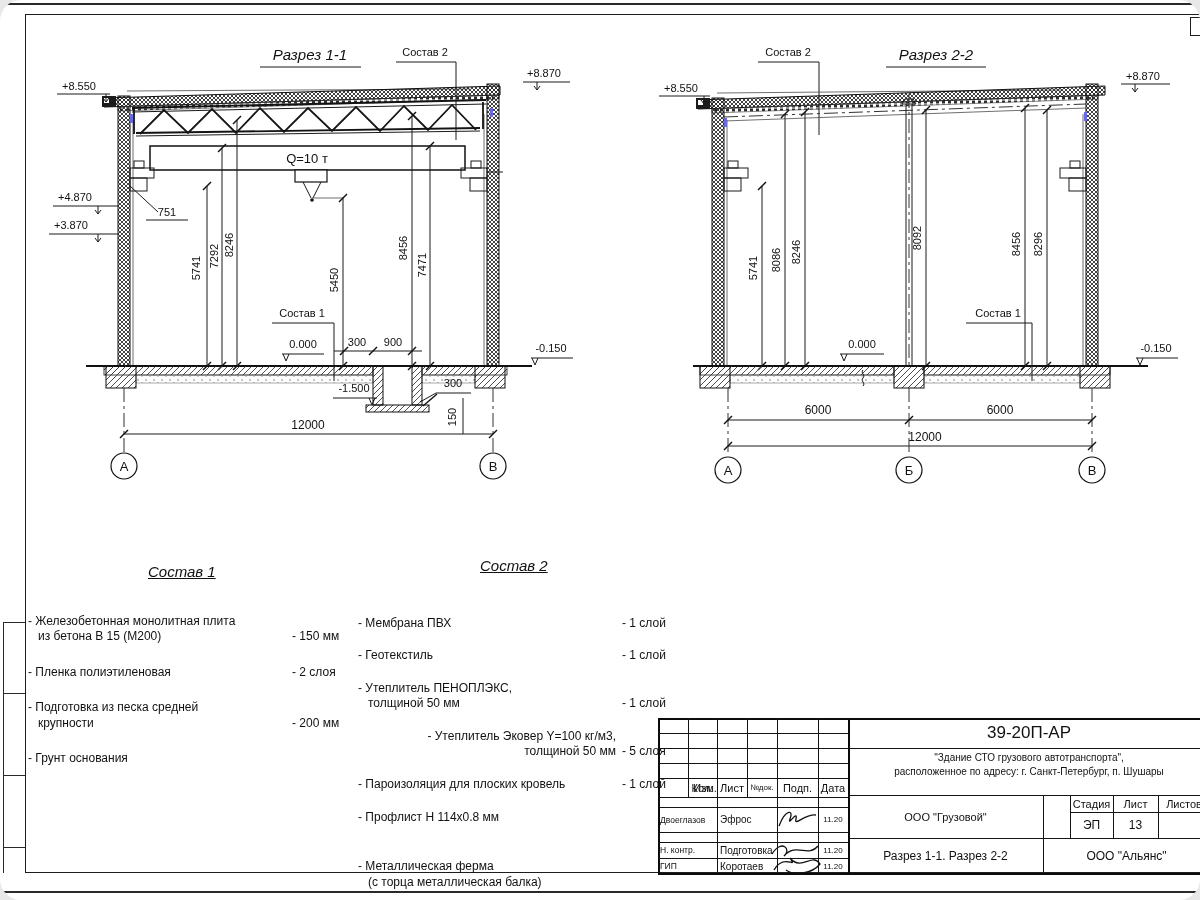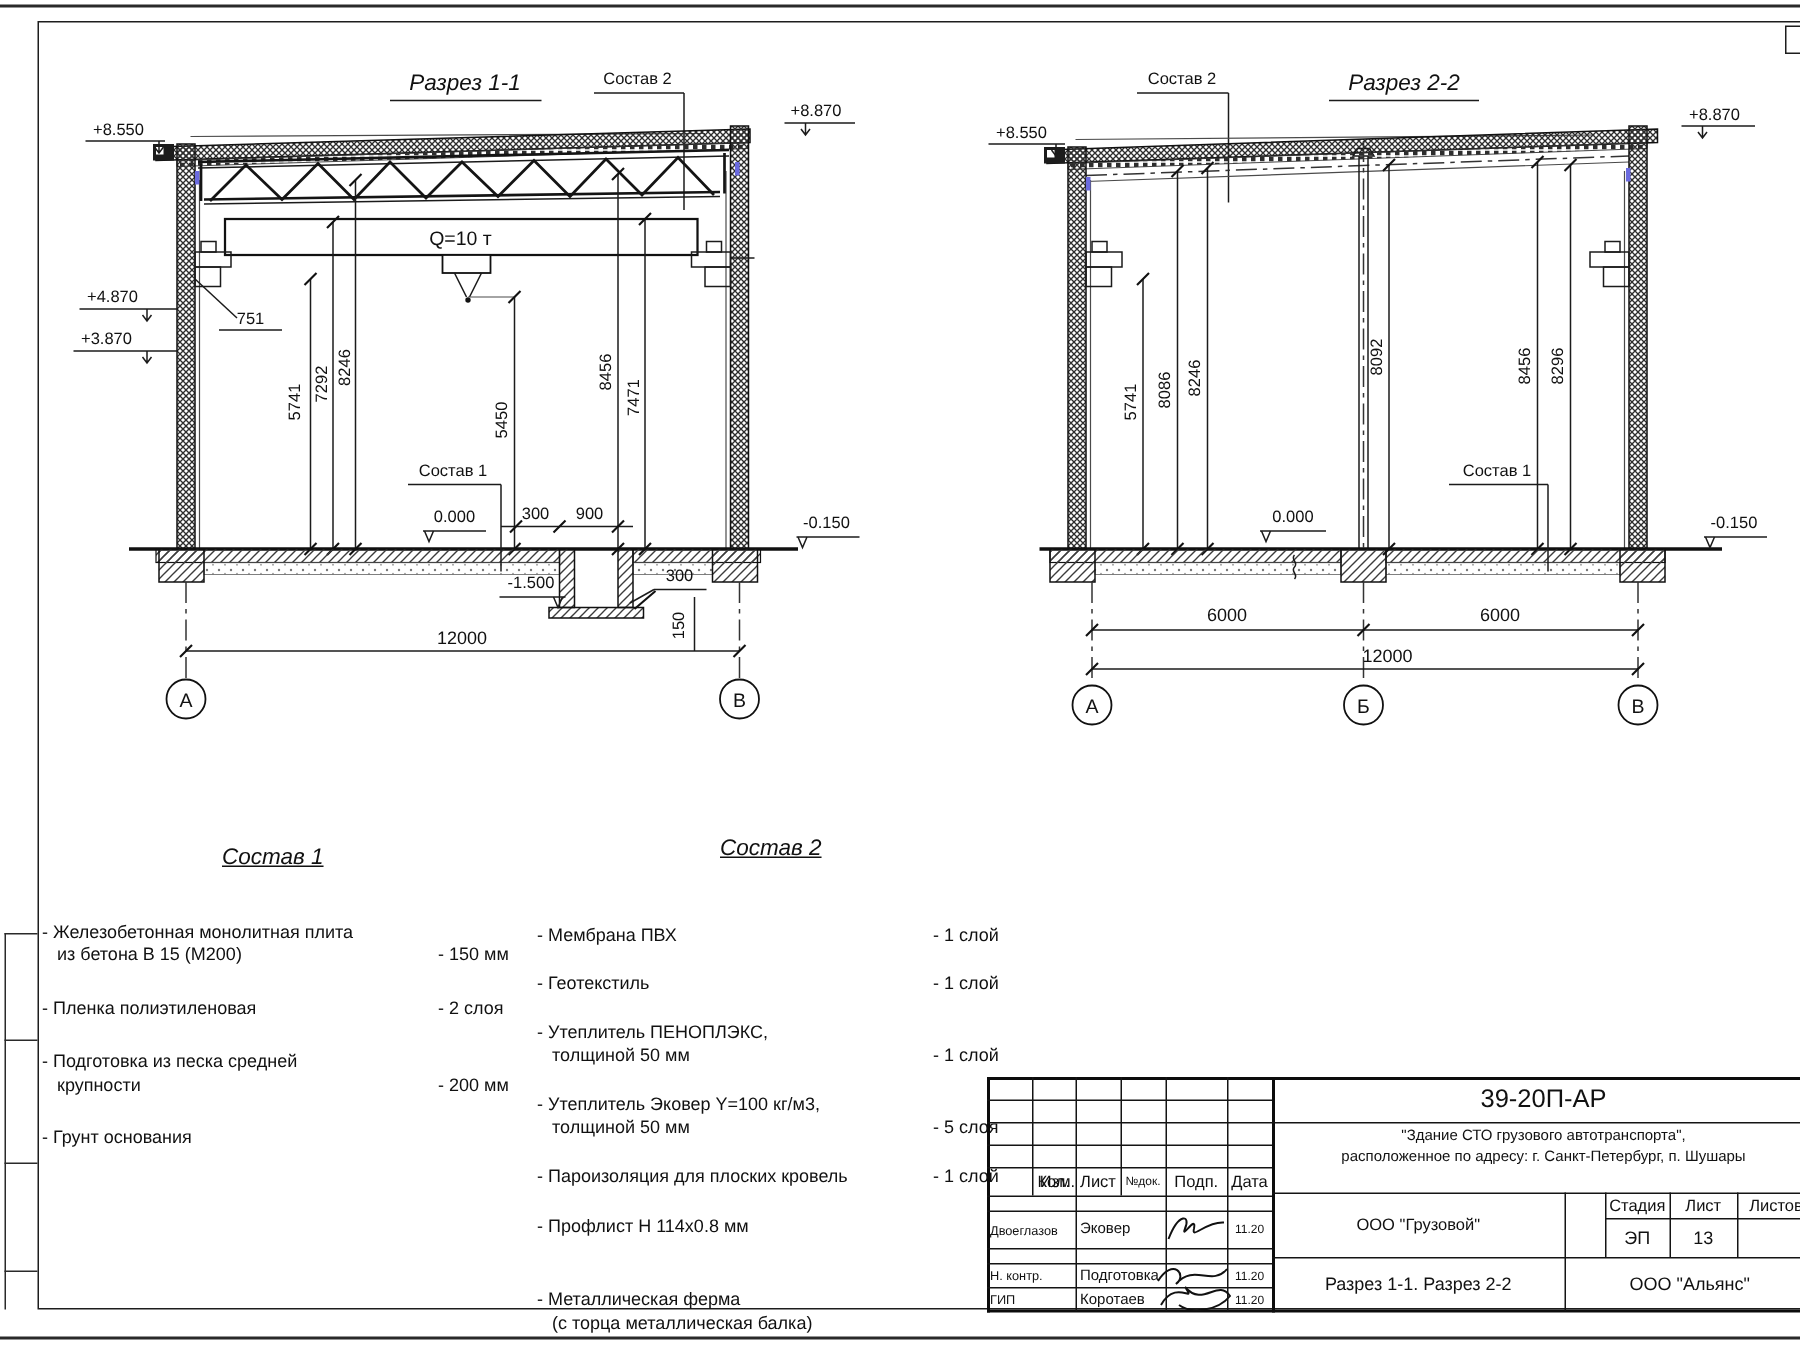--- a/index.html
+++ b/index.html
@@ -1,17 +1,17 @@
 <!DOCTYPE html>
 <html><head>
 <meta charset="utf-8">
 <style>
   html,body{margin:0;padding:0;background:#e8e8e8;}
   .sheet{position:relative;width:1200px;height:900px;background:#fff;overflow:hidden;
-         font-family:"Liberation Sans",sans-serif;color:#111;}
+         font-family:"Liberation Sans",sans-serif;color:#111;border-radius:21px;}
   .abs{position:absolute;}
   
   .edge{position:absolute;background:#2a2a2a;}
   .frame{position:absolute;left:25px;top:14px;width:1190px;height:859px;
          border:1.6px solid #1d1d1d;box-sizing:border-box;}
   
   .sostav{position:absolute;font-size:12px;line-height:1.3;}
   .sostav-title{font-style:italic;font-size:15px;text-decoration:underline;margin-bottom:6px;}
   .items{margin-top:0;}
   .item{display:flex;align-items:flex-end;margin-bottom:20px;}
@@ -374,21 +374,21 @@
       </div>
       <div class="item" style="margin-bottom:17px;">
         <div class="iname">- Геотекстиль</div>
         <div class="ival">- 1 слой</div>
       </div>
       <div class="item" style="margin-bottom:17px;">
         <div class="iname">- Утеплитель ПЕНОПЛЭКС,
 толщиной 50 мм</div>
         <div class="ival">- 1 слой</div>
       </div>
-      <div class="item" style="margin-bottom:17px;">
+      <div class="item" style="margin-bottom:17px;text-align:right;">
         <div class="iname">- Утеплитель Эковер Y=100 кг/м3,
 толщиной 50 мм</div>
         <div class="ival">- 5 слоя</div>
       </div>
       <div class="item" style="margin-bottom:17px;">
         <div class="iname">- Пароизоляция для плоских кровель</div>
         <div class="ival">- 1 слой</div>
       </div>
       <div class="item" style="margin-bottom:34px;">
         <div class="iname">- Профлист Н 114х0.8 мм</div>
@@ -435,21 +435,21 @@
     <div class="vl" style="left:500px;top:77px;height:43px;"></div>
 
     <div class="cell" style="left:0;top:60px;width:30px;height:19px;padding-left:47px;">Изм.</div>
     <div class="cell" style="left:30px;top:60px;width:29px;height:19px;">Кол.</div>
     <div class="cell" style="left:59px;top:60px;width:30px;height:19px;">Лист</div>
     <div class="cell" style="left:89px;top:60px;width:30px;height:19px;font-size:8px;">№док.</div>
     <div class="cell" style="left:119px;top:60px;width:41px;height:19px;">Подп.</div>
     <div class="cell" style="left:160px;top:60px;width:30px;height:19px;">Дата</div>
 
     <div class="cell" style="left:2px;top:89px;width:57px;height:25px;font-size:8.5px;justify-content:flex-start;">Двоеглазов</div>
-    <div class="cell" style="left:62px;top:89px;width:57px;height:25px;font-size:10px;justify-content:flex-start;">Эковер</div>
+    <div class="cell" style="left:62px;top:89px;width:57px;height:25px;font-size:10px;justify-content:flex-start;">Эфрос</div>
     <div class="cell" style="left:160px;top:89px;width:30px;height:25px;font-size:8px;">11.20</div>
     <div class="cell" style="left:2px;top:124px;width:57px;height:16px;font-size:8.5px;justify-content:flex-start;">Н. контр.</div>
     <div class="cell" style="left:62px;top:124px;width:57px;height:16px;font-size:10px;justify-content:flex-start;">Подготовка</div>
     <div class="cell" style="left:160px;top:124px;width:30px;height:16px;font-size:8px;">11.20</div>
     <div class="cell" style="left:2px;top:140px;width:57px;height:16px;font-size:8.5px;justify-content:flex-start;">ГИП</div>
     <div class="cell" style="left:62px;top:140px;width:57px;height:16px;font-size:10px;justify-content:flex-start;">Коротаев</div>
     <div class="cell" style="left:160px;top:140px;width:30px;height:16px;font-size:8px;">11.20</div>
 
     <svg class="abs" style="left:118px;top:88px;" width="44" height="26" viewBox="0 0 44 26">
       <path d="M3,20 C10,2 18,4 14,13 C11,21 22,3 20,13 C18,21 28,8 40,9" stroke="#111" stroke-width="1.3" fill="none"></path>

